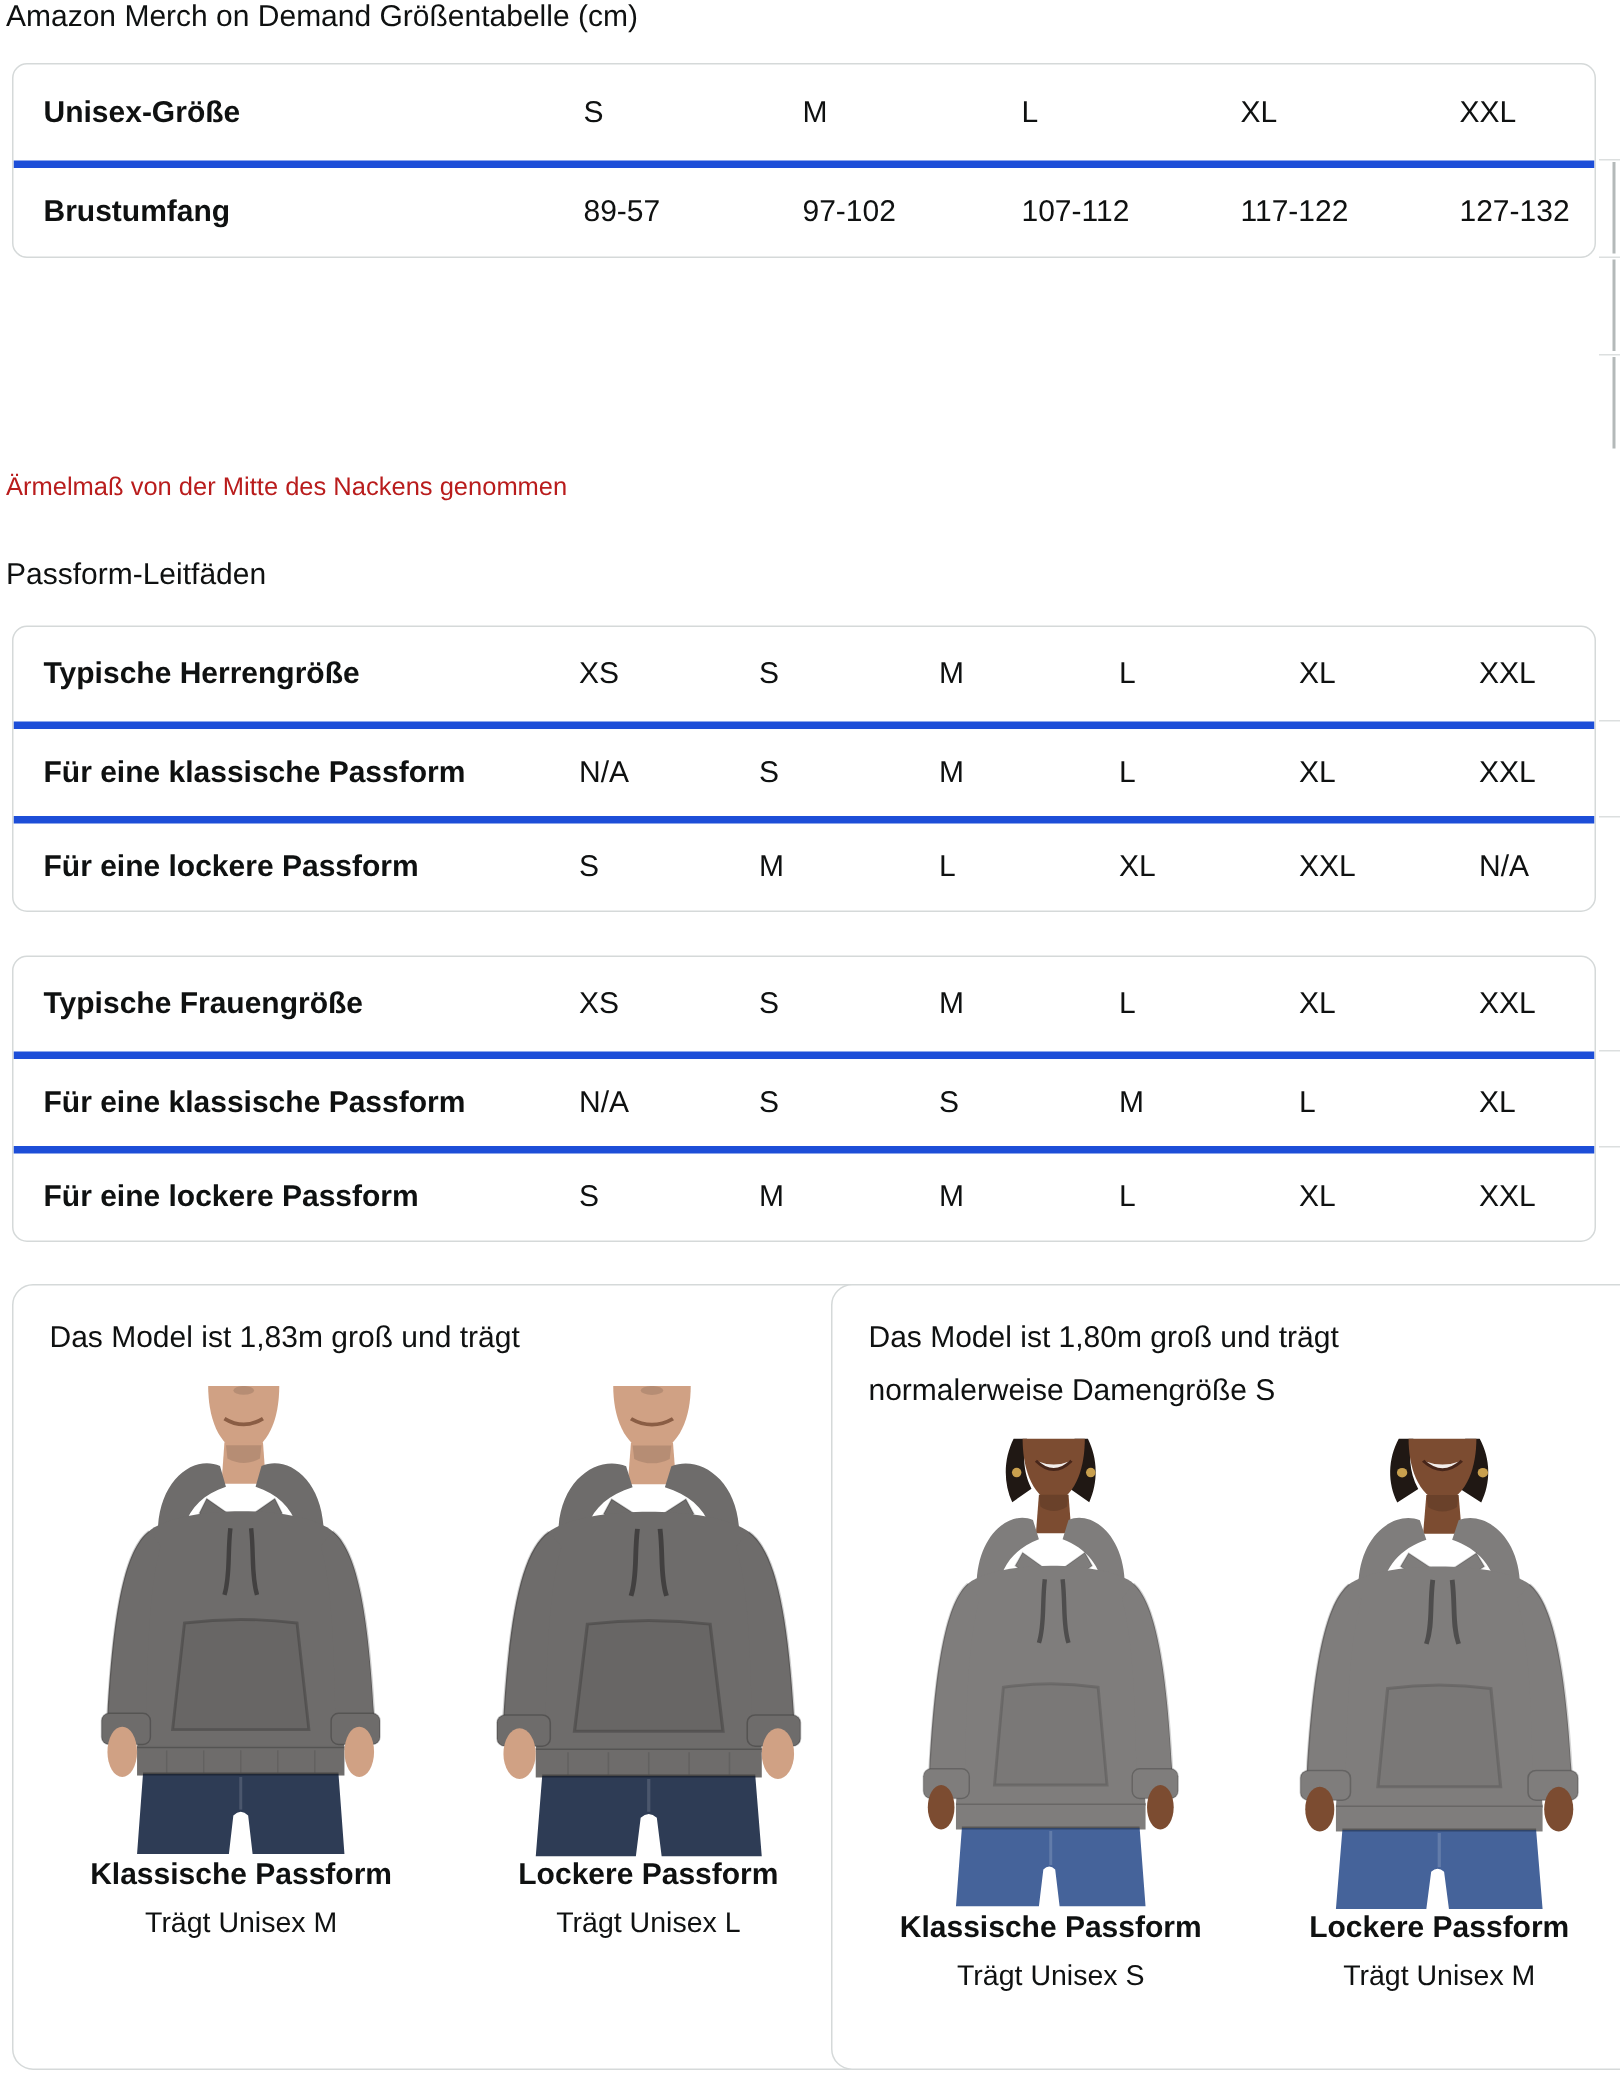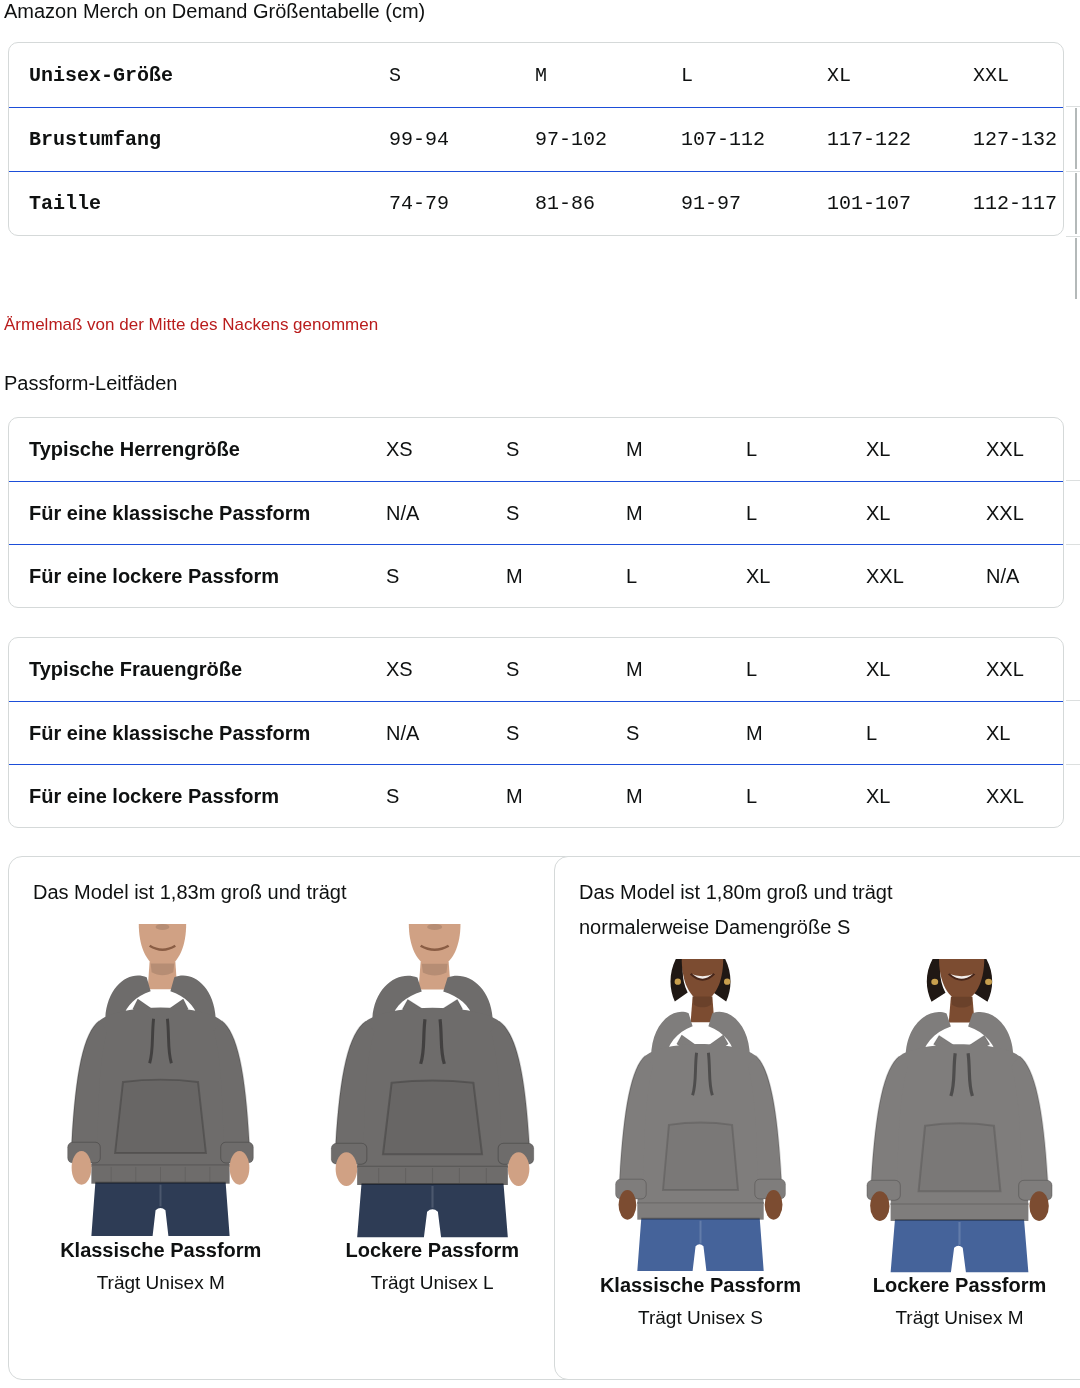--- a/index.html
+++ b/index.html
@@ -15,22 +15,22 @@
   .chart-table{
     position:absolute;left:8px;width:1056px;
     border:1px solid #d5d9d9;border-radius:10px;background:#fff;
     box-sizing:border-box;overflow:hidden;
   }
   #table-unisex{top:42px;}
   #table-men{top:417px;}
   #table-women{top:637px;}
 
   .t-row{display:grid;align-items:center;padding-left:20px;box-sizing:border-box;}
-  .t-row + .t-row{border-top:1px solid #1d4ed8;}
-  #table-unisex .t-row{height:64px;grid-template-columns:360px 146px 146px 146px 146px 1fr;font-family:Liberation Mono, monospace;}
+  .t-row + .t-row{border-top:5px solid #1d4ed8;}
+  #table-unisex .t-row{height:64px;grid-template-columns:360px 146px 146px 146px 146px 1fr;}
   #table-men .t-row,#table-women .t-row{height:63px;grid-template-columns:357px 120px 120px 120px 120px 120px 1fr;}
   .t-label{font-weight:bold;font-size:20px;}
   .t-cell{font-size:20px;font-weight:400;}
 
   
   .hstub{position:absolute;left:1066px;width:14px;height:1px;background:#dcdfdf;}
   .vsliver{position:absolute;left:1075px;width:2px;background:#b4b9b9;}
 
   .model-card{
     position:absolute;top:856px;height:524px;
@@ -148,33 +148,25 @@
   <div class="t-row">
     <div class="t-label">Unisex-Größe</div>
     <div class="t-cell">S</div>
     <div class="t-cell">M</div>
     <div class="t-cell">L</div>
     <div class="t-cell">XL</div>
     <div class="t-cell">XXL</div>
   </div>
   <div class="t-row">
     <div class="t-label">Brustumfang</div>
-    <div class="t-cell">99-94</div>
+    <div class="t-cell">89-57</div>
     <div class="t-cell">97-102</div>
     <div class="t-cell">107-112</div>
     <div class="t-cell">117-122</div>
     <div class="t-cell">127-132</div>
-  </div>
-  <div class="t-row">
-    <div class="t-label">Taille</div>
-    <div class="t-cell">74-79</div>
-    <div class="t-cell">81-86</div>
-    <div class="t-cell">91-97</div>
-    <div class="t-cell">101-107</div>
-    <div class="t-cell">112-117</div>
   </div>
 </div>
 
 <div class="hstub" style="top:106px"></div>
 <div class="hstub" style="top:171px"></div>
 <div class="hstub" style="top:236px"></div>
 <div class="vsliver" style="top:108px;height:61px"></div>
 <div class="vsliver" style="top:173px;height:61px"></div>
 <div class="vsliver" style="top:238px;height:61px"></div>
 <div class="hstub" style="top:480px"></div>

